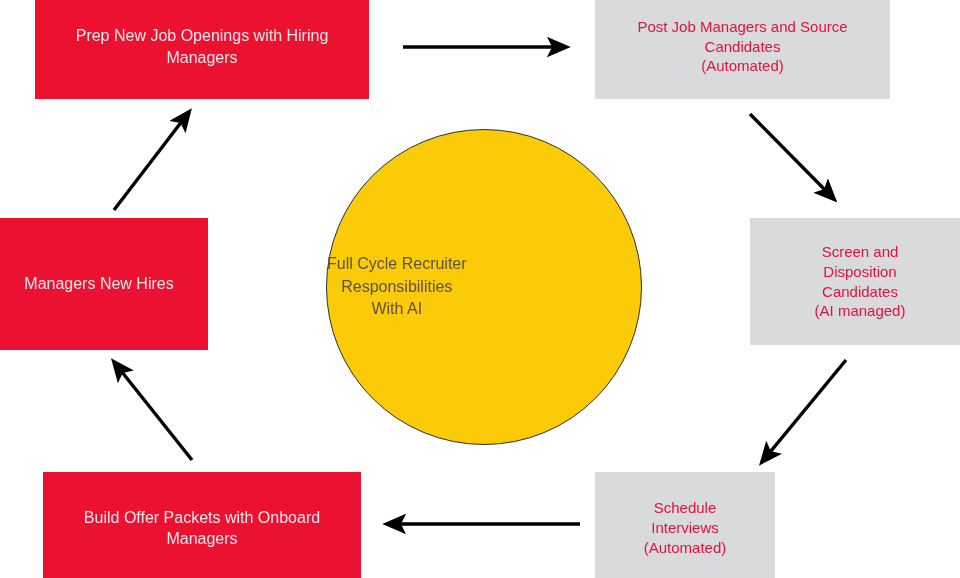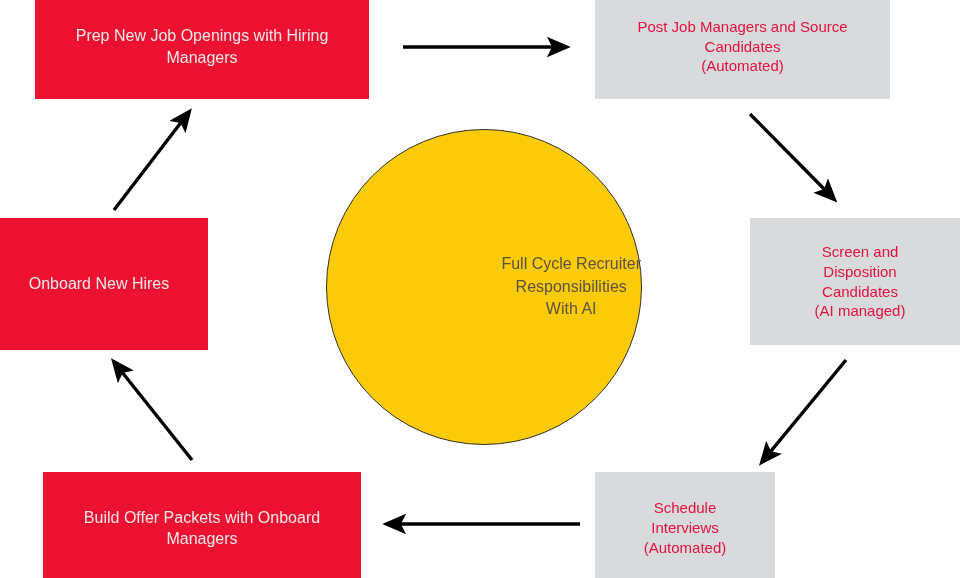--- a/index.html
+++ b/index.html
@@ -41,21 +41,21 @@
     font-size: 15px;
   }
   .hub {
     position: absolute;
     border-radius: 50%;
     background: #fbcb08;
     border: 1px solid #2f2f2f;
     box-sizing: border-box;
     display: flex;
     align-items: center;
-    justify-content: flex-end;
+    justify-content: flex-start;
     text-align: center;
     color: #5c5243;
     font-size: 16px;
     line-height: 1.42;
   }
   .hub .hub-label { display: block; white-space: pre-line; }
   svg.arrows {
     position: absolute;
     left: 0;
     top: 0;
@@ -92,21 +92,21 @@
 Interviews
 (Automated)</span>
   </div>
 
   <div class="node node-red" style="left: 43px; top: 472px; width: 318px; height: 112px;">
     <span class="node-label">Build Offer Packets with Onboard
 Managers</span>
   </div>
 
   <div class="node node-red" style="left: -10px; top: 218px; width: 218px; height: 132px;">
-    <span class="node-label">Onboard New Hires</span>
+    <span class="node-label">Managers New Hires</span>
   </div>
 
   <div class="hub" style="left: 326px; top: 129px; width: 316px; height: 316px;">
     <span class="hub-label">Full Cycle Recruiter
 Responsibilities
 With AI</span>
   </div>
 
   <svg class="arrows" viewBox="0 0 960 578">
     <defs>

